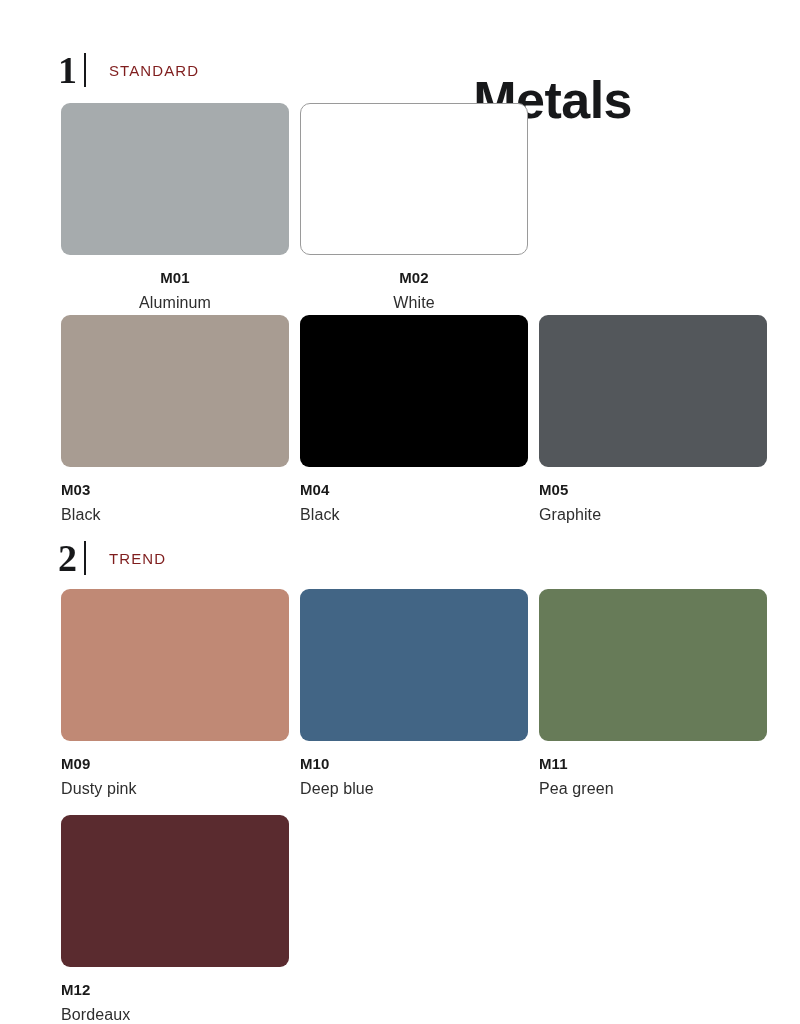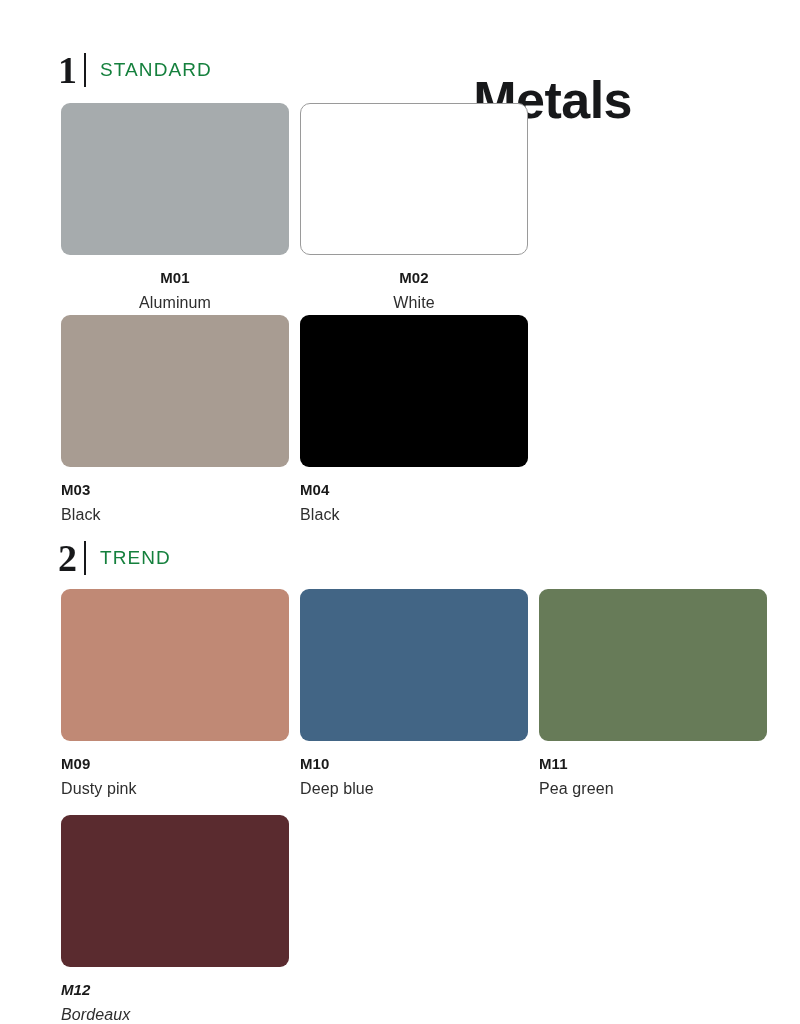--- a/index.html
+++ b/index.html
@@ -47,24 +47,24 @@
     line-height: 1;
     color: #17181a;
     padding-right: 7px;
     border-right: 2px solid #17181a;
     height: 34px;
     display: flex;
     align-items: center;
     font-family: "Liberation Serif", serif;
   }
   .section-label {
-    font-size: 19px;
+    font-size: 15px;
     letter-spacing: 1.1px;
-    color: #15803d;
-    margin-left: 14px;
+    color: #7f1d1d;
+    margin-left: 23px;
     font-weight: 400;
   }
 
   #section-standard-head {
     position: absolute;
     left: 58px;
     top: 50px;
   }
   #section-trend-head {
     position: absolute;
@@ -77,21 +77,21 @@
     position: absolute;
     left: 61px;
     width: 706px;
     display: flex;
     flex-wrap: wrap;
     gap: 0px;
   }
   #row-1 { top: 103px; text-align: center; }
   #row-2 { top: 315px; }
   #row-3 { top: 589px; }
-  #row-4 { top: 815px; font-style: italic; }
+  #row-4 { top: 815px; }
 
   .swatch-cell {
     width: 228px;
     margin-right: 11px;
   }
   .swatch-cell:last-child { margin-right: 0; }
 
   .swatch-chip {
     width: 228px;
     height: 152px;
@@ -151,20 +151,25 @@
       <div class="swatch-cell">
         <div class="swatch-chip" style="background: rgb(168, 156, 146);"></div>
         <div class="swatch-code">M03</div>
         <div class="swatch-name">Black</div>
       </div>
       <div class="swatch-cell">
         <div class="swatch-chip" style="background: rgb(0, 0, 0);"></div>
         <div class="swatch-code">M04</div>
         <div class="swatch-name">Black</div>
       </div>
+      <div class="swatch-cell">
+        <div class="swatch-chip" style="background: rgb(83, 87, 91);"></div>
+        <div class="swatch-code">M05</div>
+        <div class="swatch-name">Graphite</div>
+      </div>
     </div>
   <div class="grid" id="row-3">
       <div class="swatch-cell">
         <div class="swatch-chip" style="background: rgb(192, 137, 117);"></div>
         <div class="swatch-code">M09</div>
         <div class="swatch-name">Dusty pink</div>
       </div>
       <div class="swatch-cell">
         <div class="swatch-chip" style="background: rgb(66, 101, 133);"></div>
         <div class="swatch-code">M10</div>

